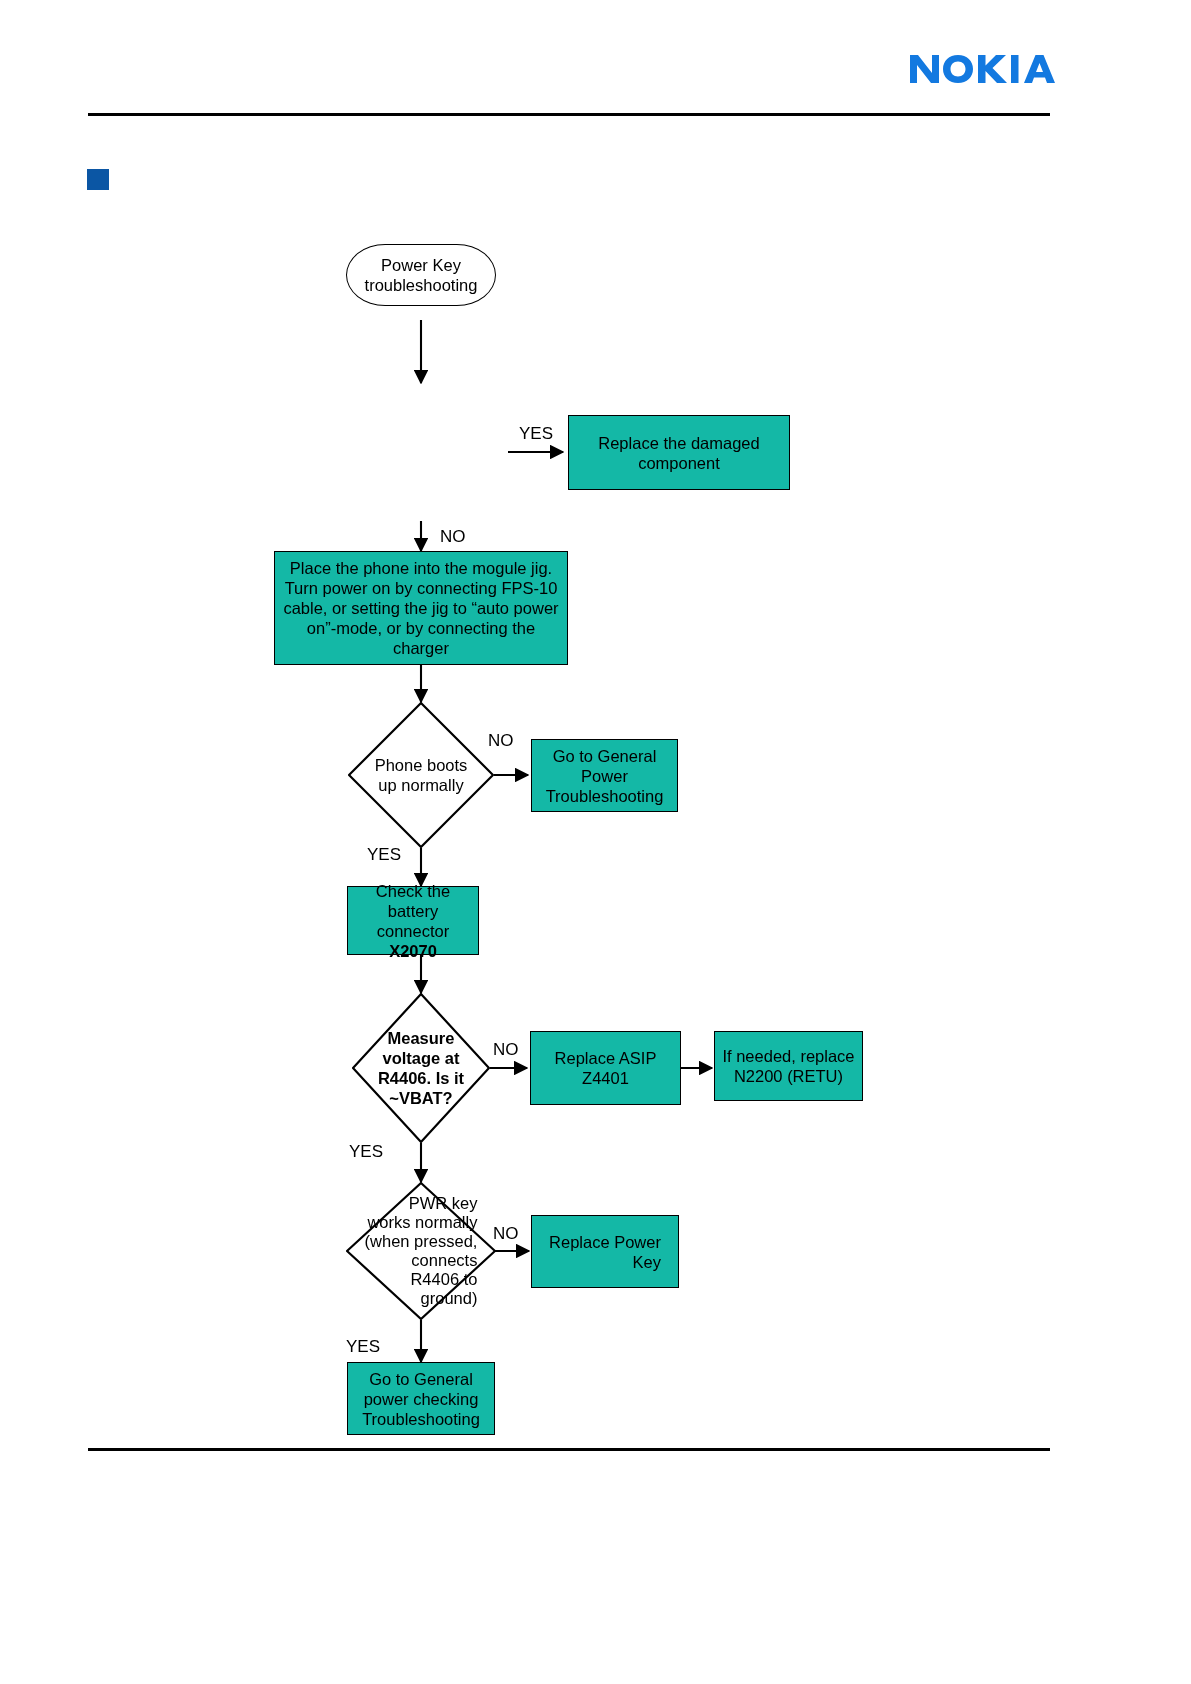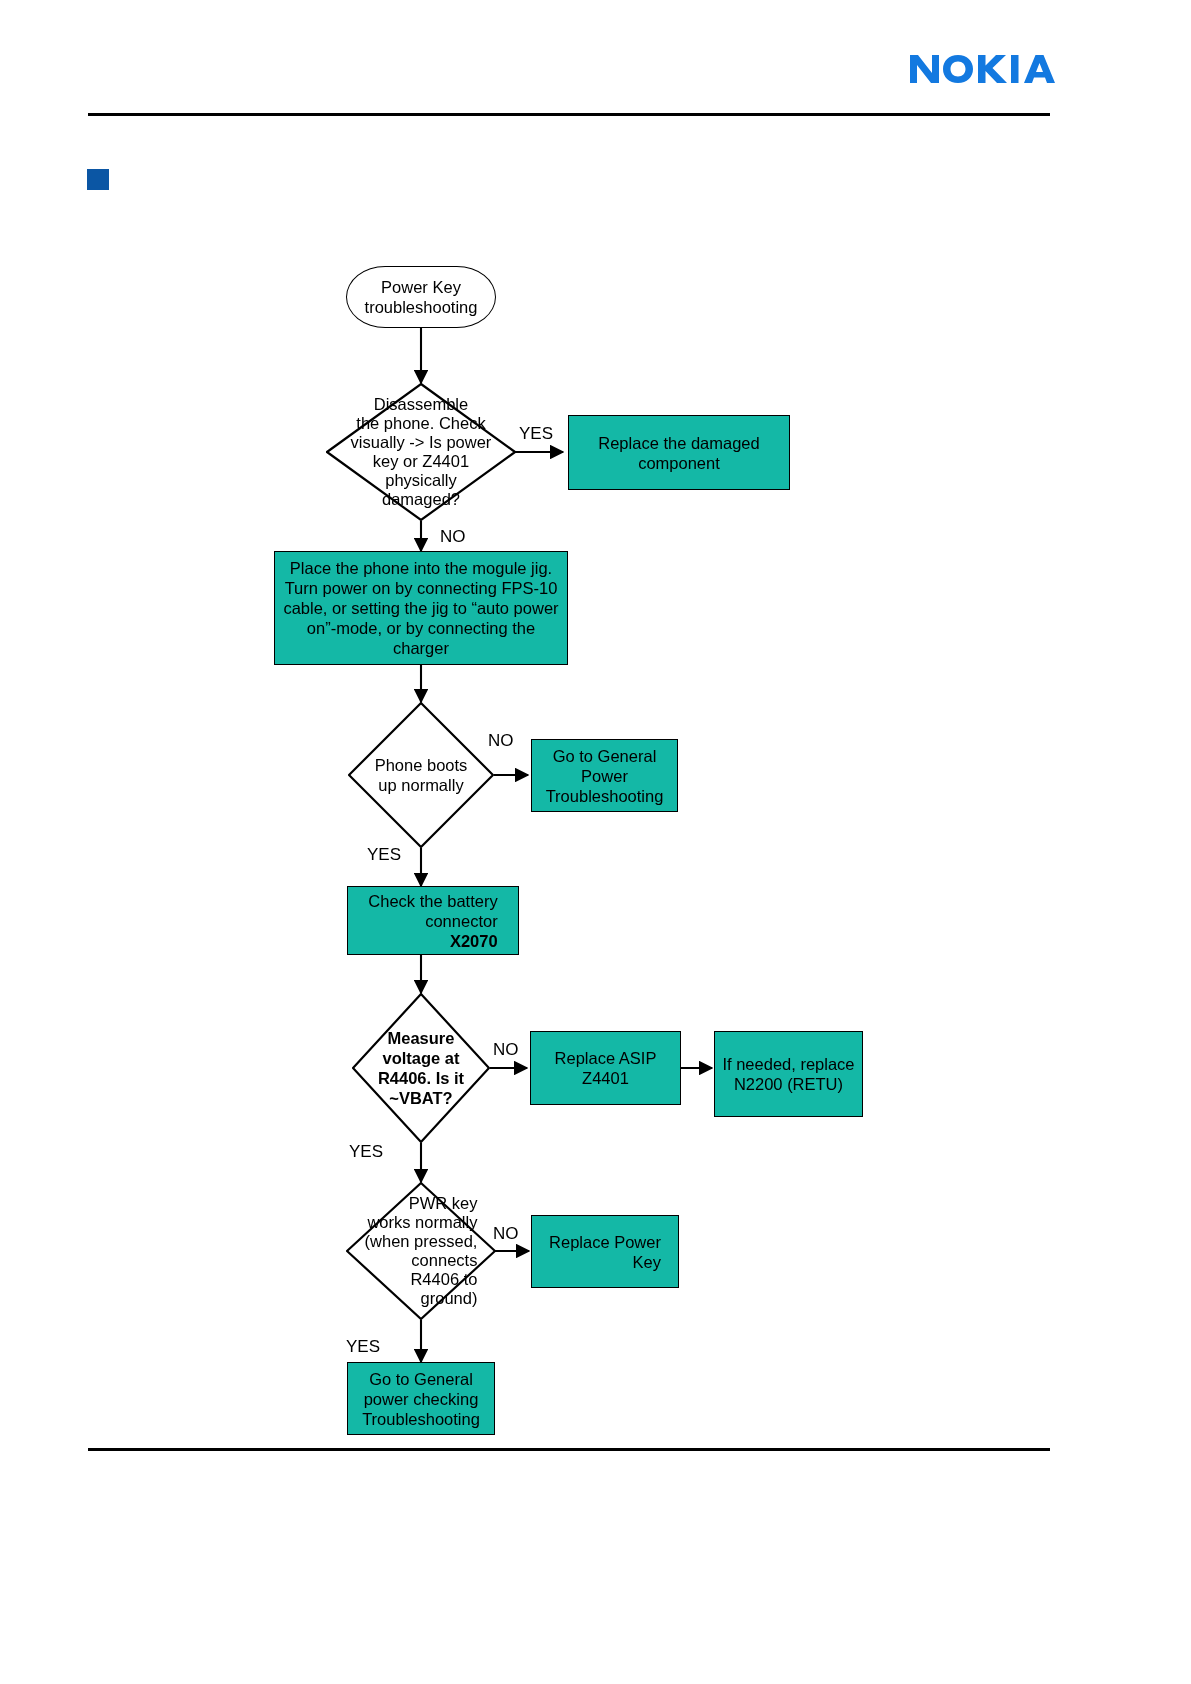--- a/index.html
+++ b/index.html
@@ -158,36 +158,25 @@
       <line x1="679" y1="1068" x2="712" y2="1068"></line>
 
       <line x1="421" y1="1143" x2="421" y2="1182"></line>
 
       <line x1="495" y1="1251" x2="529" y2="1251"></line>
 
       <line x1="421" y1="1320" x2="421" y2="1362"></line>
     </g>
   </svg>
 
-  <div class="node terminator" style="left:346px;top:266px;width:150px;height:62px;">
+  <div class="node terminator" style="left:346px;top:244px;width:150px;height:62px;">
     <span class="label">Power Key
 troubleshooting</span>
   </div>
 
-  <div class="node decision" style="left:326px;top:383px;width:190px;height:138px;">
-    <svg class="diamond-shape" viewBox="0 0 190 138" preserveAspectRatio="none">
-      <polygon points="95,1 189,69 95,137 1,69" fill="#fff" stroke="#000" stroke-width="2.2"></polygon>
-    </svg>
-    <span class="label" style="line-height:19px;">Disassemble
-the phone. Check
-visually -&gt; Is power
-key or Z4401
-physically
-damaged?</span>
-  </div>
 
   <div class="node box" style="left:568px;top:415px;width:222px;height:75px;">
     <span class="label">Replace the damaged
 component</span>
   </div>
 
   <div class="node box" style="left:274px;top:551px;width:294px;height:114px;">
     <span class="label">Place the phone into the mogule jig.
 Turn power on by connecting FPS-10
 cable, or setting the jig to “auto power
@@ -202,41 +191,41 @@
     <span class="label">Phone boots
 up normally</span>
   </div>
 
   <div class="node box" style="left:531px;top:739px;width:147px;height:73px;">
     <span class="label">Go to General
 Power
 Troubleshooting</span>
   </div>
 
-  <div class="node box" style="left:347px;top:886px;width:172px;height:69px;text-align:right;">
+  <div class="node box" style="left:347px;top:886px;width:132px;height:69px;">
     <span class="label"><span>Check the battery
 connector</span><br><span class="bold">X2070</span></span>
   </div>
 
   <div class="node decision" style="left:352px;top:993px;width:138px;height:150px;font-weight:bold;">
     <svg class="diamond-shape" viewBox="0 0 138 150" preserveAspectRatio="none">
       <polygon points="69,1 137,75 69,149 1,75" fill="#fff" stroke="#000" stroke-width="2.2"></polygon>
     </svg>
     <span class="label">Measure
 voltage at
 R4406. Is it
 ~VBAT?</span>
   </div>
 
   <div class="node box" style="left:530px;top:1031px;width:151px;height:74px;">
     <span class="label">Replace ASIP
 Z4401</span>
   </div>
 
-  <div class="node box" style="left:714px;top:1031px;width:149px;height:86px;">
+  <div class="node box" style="left:714px;top:1031px;width:149px;height:70px;">
     <span class="label">If needed, replace
 N2200 (RETU)</span>
   </div>
 
   <div class="node decision" style="left:346px;top:1182px;width:150px;height:138px;text-align:right;">
     <svg class="diamond-shape" viewBox="0 0 150 138" preserveAspectRatio="none">
       <polygon points="75,1 149,69 75,137 1,69" fill="#fff" stroke="#000" stroke-width="2.2"></polygon>
     </svg>
     <span class="label" style="line-height:19px;">PWR key
 works normally

